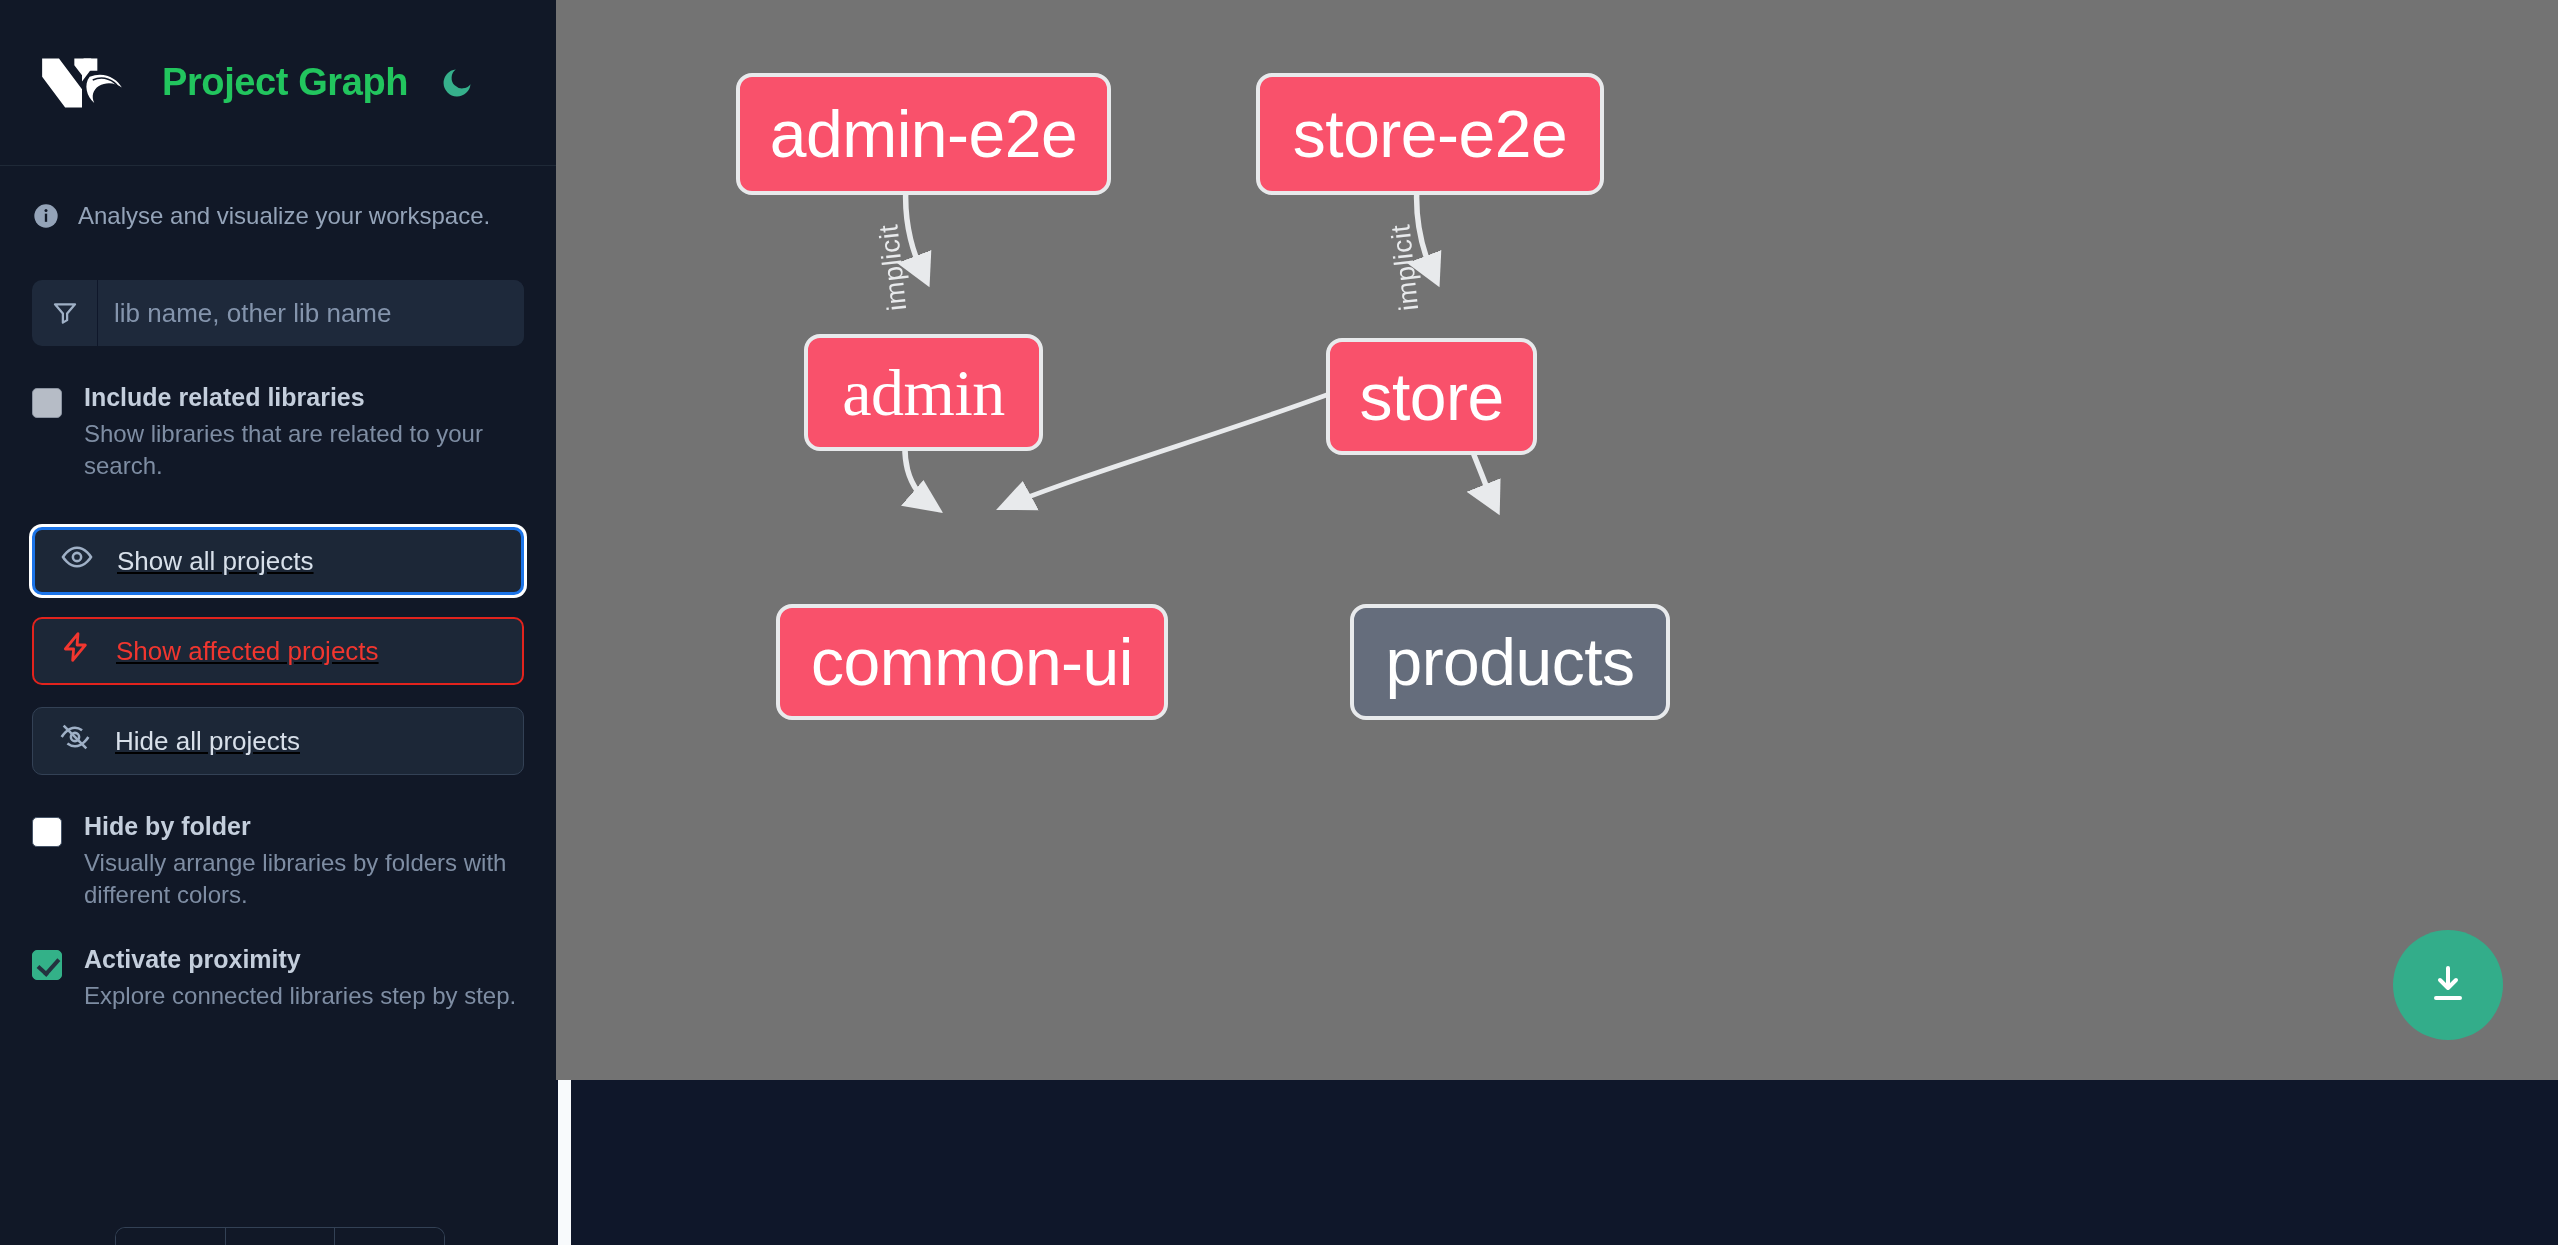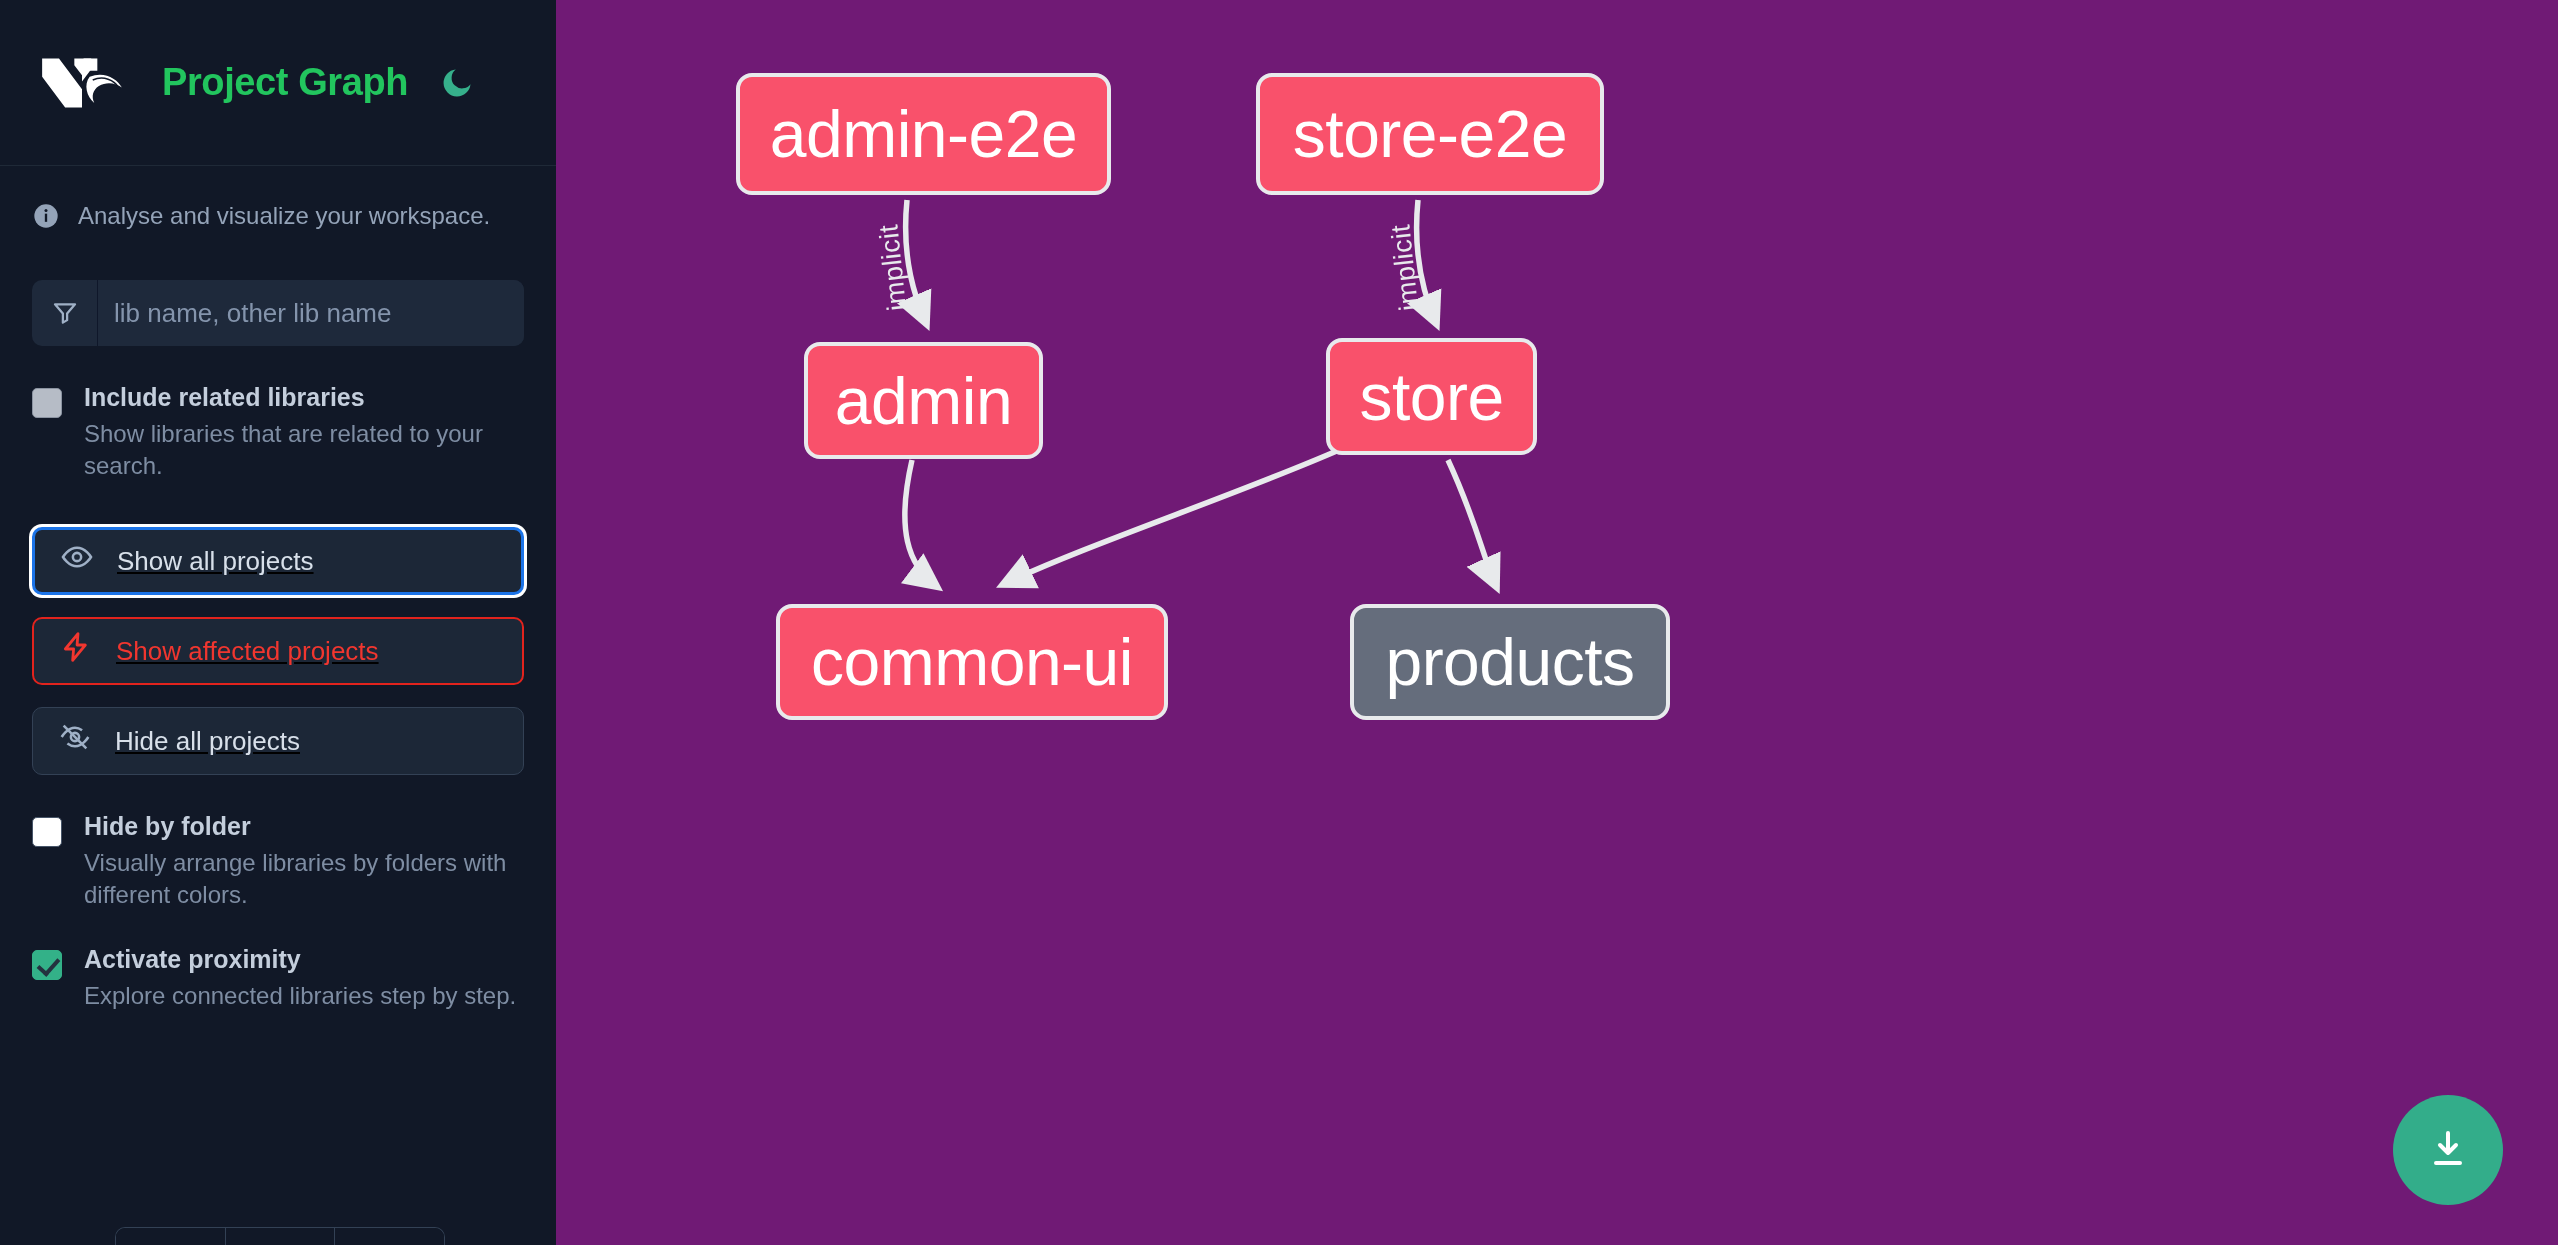--- a/index.html
+++ b/index.html
@@ -153,22 +153,22 @@
     border-radius: 10px 10px 0 0;
     overflow: hidden;
   }
   .seg-cell { flex: 1; border-right: 1px solid #334155; background: #111827; }
   .seg-cell:last-child { border-right: none; }
 
   
   #graph {
     position: relative;
     flex: 1;
-    height: 1245px;
-    background: #701a75;
+    height: 1080px;
+    background: #737373;
     overflow: hidden;
   }
   .node {
     position: absolute;
     border-radius: 16px;
     border: 4px solid #E8EAEC;
     display: flex; align-items: center; justify-content: center;
     color: #FFFFFF;
     font-size: 66px;
     font-weight: 400;
@@ -334,21 +334,21 @@
     </svg>
 
     <div class="node pink" style="left:180px;top:73px;width:375px;height:122px;">
       <span>admin-e2e</span>
     </div>
 
     <div class="node pink" style="left:700px;top:73px;width:348px;height:122px;">
       <span>store-e2e</span>
     </div>
 
-    <div class="node pink" style="left:248px;top:342px;width:239px;height:117px;">
+    <div class="node pink" style="left:248px;top:334px;width:239px;height:117px;font-family:Liberation Serif, serif;">
       <span>admin</span>
     </div>
 
     <div class="node pink" style="left:220px;top:604px;width:392px;height:116px;">
       <span>common-ui</span>
     </div>
 
     <div class="node pink" style="left:770px;top:338px;width:211px;height:117px;">
       <span>store</span>
     </div>

